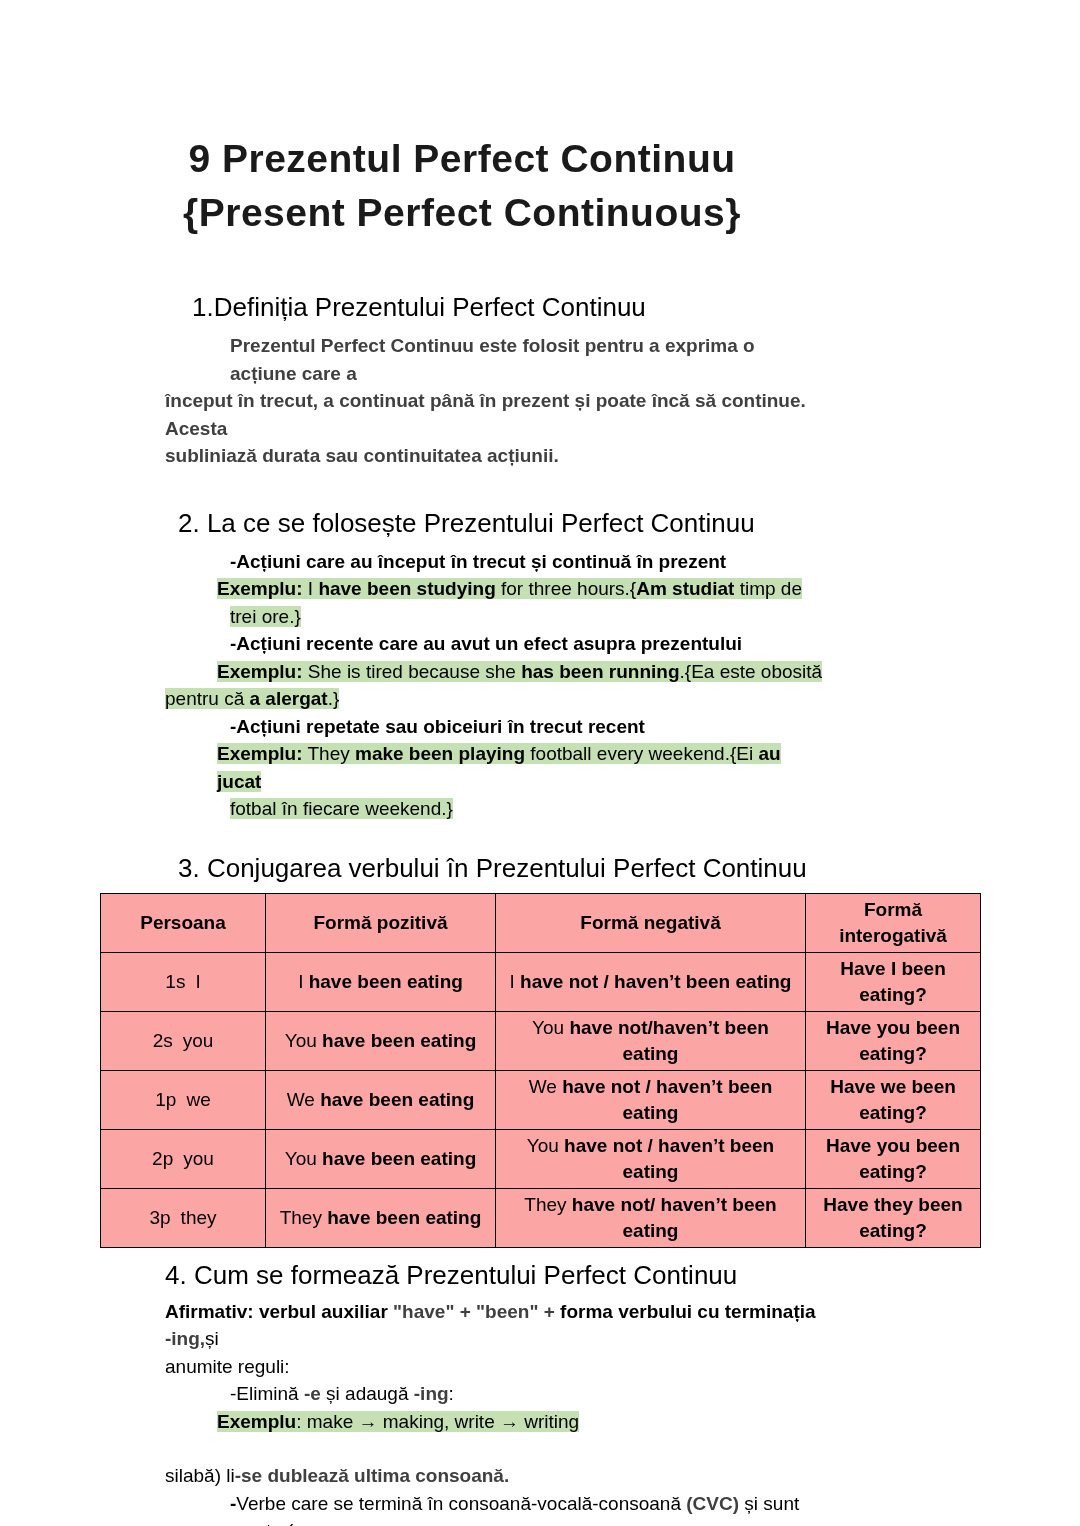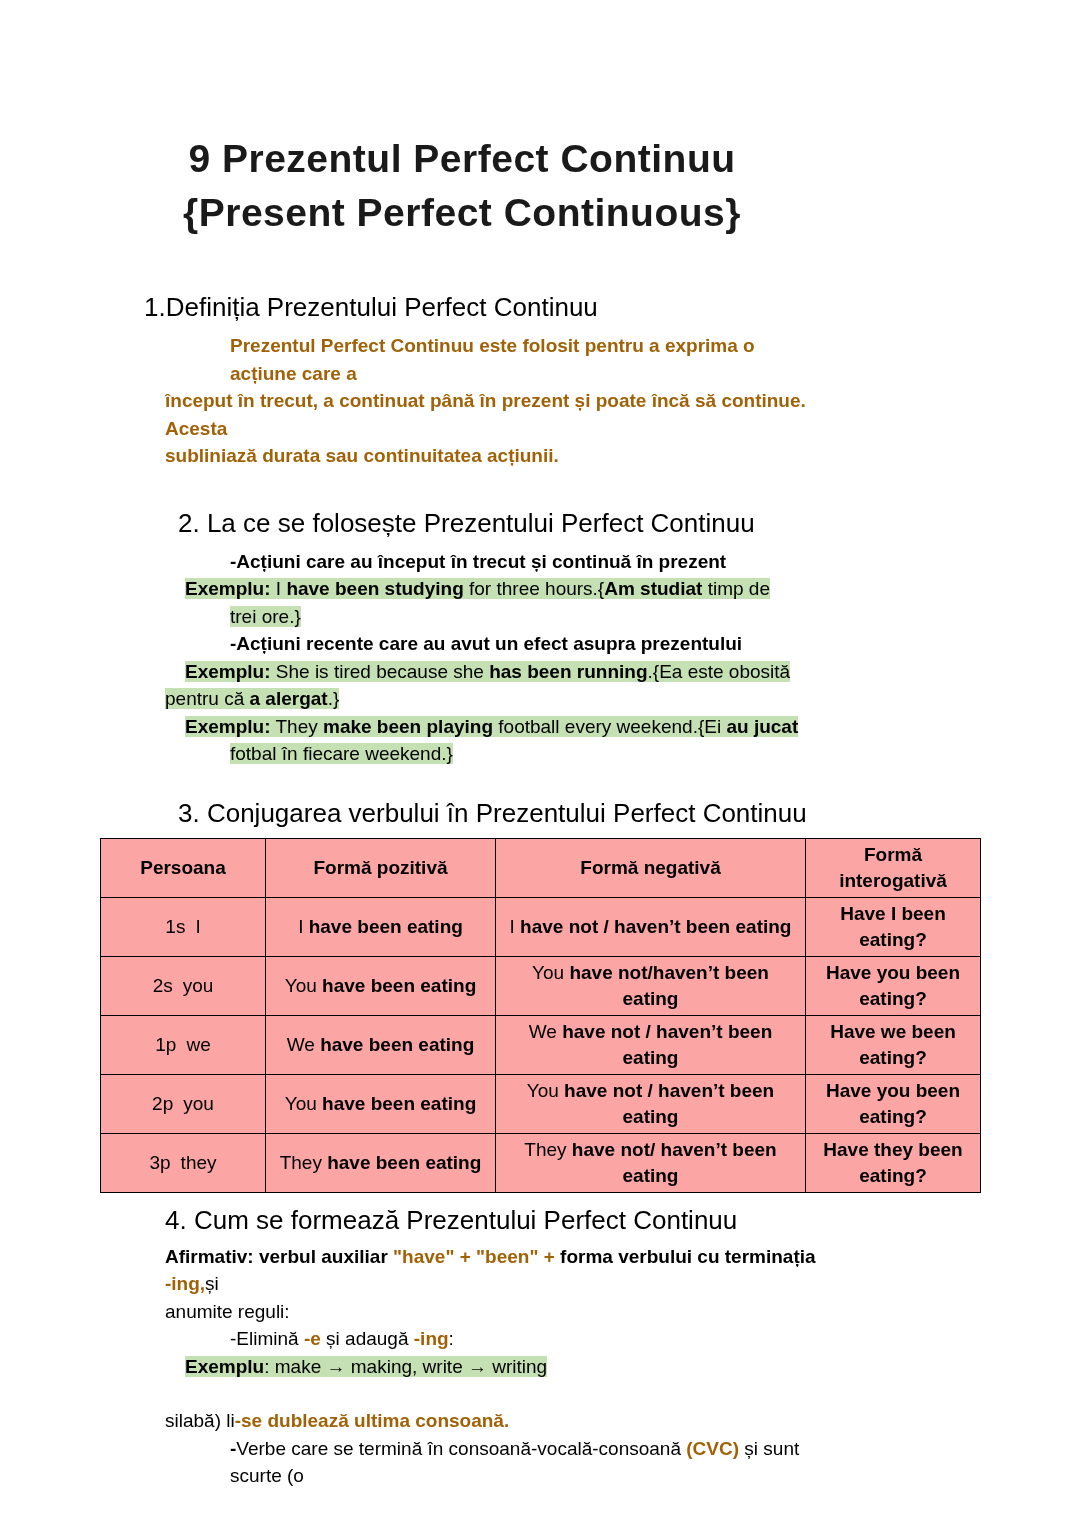--- a/index.html
+++ b/index.html
@@ -18,30 +18,30 @@
     font-weight: 700;
     color: #1a1a1a;
     letter-spacing: 0.5px;
   }
   .sec-heading {
     font-size: 26px;
     line-height: 34px;
     font-weight: 400;
     color: #000;
   }
-  .sh1 { margin: 50px 0 8px 44px; }
+  .sh1 { margin: 50px 0 8px 92px; }
   .sh2 { margin: 36px 0 8px 78px; }
   .sh3 { margin: 28px 0 8px 78px; }
   .sh4 { margin: 10px 0 6px 65px; }
   .line { font-size: 19px; line-height: 27.5px; }
   .i0 { margin-left: 65px; }
   .i1 { margin-left: 130px; }
-  .i2 { margin-left: 85px; }
+  .i2 { margin-left: 117px; }
   .b { font-weight: 700; }
-  .r { color: #a16207; }
+  .r { color: #404040; }
   .h { background: #c5e0b3; }
   .spacer { height: 27px; }
   table.conj {
     border-collapse: collapse;
     table-layout: fixed;
     width: 880px;
     background: #fca5a5;
   }
   .conj th, .conj td {
     border: 1px solid #000;
@@ -73,20 +73,21 @@
   <div class="sec-heading sh2">2. La ce se folosește Prezentului Perfect Continuu</div>
 
   <div class="line i1"><span class="b">-Acțiuni care au început în trecut și continuă în prezent</span></div>
   <div class="line i2"><span class="b h">Exemplu:</span><span class="h"> I </span><span class="b h">have been studying</span><span class="h"> for three hours.{</span><span class="b h">Am studiat</span><span class="h"> timp de</span></div>
   <div class="line i1"><span class="h">trei ore.}</span></div>
 
   <div class="line i1"><span class="b">-Acțiuni recente care au avut un efect asupra prezentului</span></div>
   <div class="line i2"><span class="b h">Exemplu:</span><span class="h"> She is tired because she </span><span class="b h">has been running</span><span class="h">.{Ea este obosită</span></div>
   <div class="line i0"><span class="h">pentru că </span><span class="b h">a alergat</span><span class="h">.}</span></div>
 
+  <div class="line i1"><span class="b">-Acțiuni repetate sau obiceiuri în trecut recent</span></div>
   <div class="line i2"><span class="b h">Exemplu:</span><span class="h"> They </span><span class="b h">make been playing</span><span class="h"> football every weekend.{Ei </span><span class="b h">au jucat</span></div>
   <div class="line i1"><span class="h">fotbal în fiecare weekend.}</span></div>
 
   <div class="sec-heading sh3">3. Conjugarea verbului în Prezentului Perfect Continuu</div>
 
   <table class="conj">
     <colgroup>
       <col style="width:165px">
       <col style="width:230px">
       <col style="width:310px">

